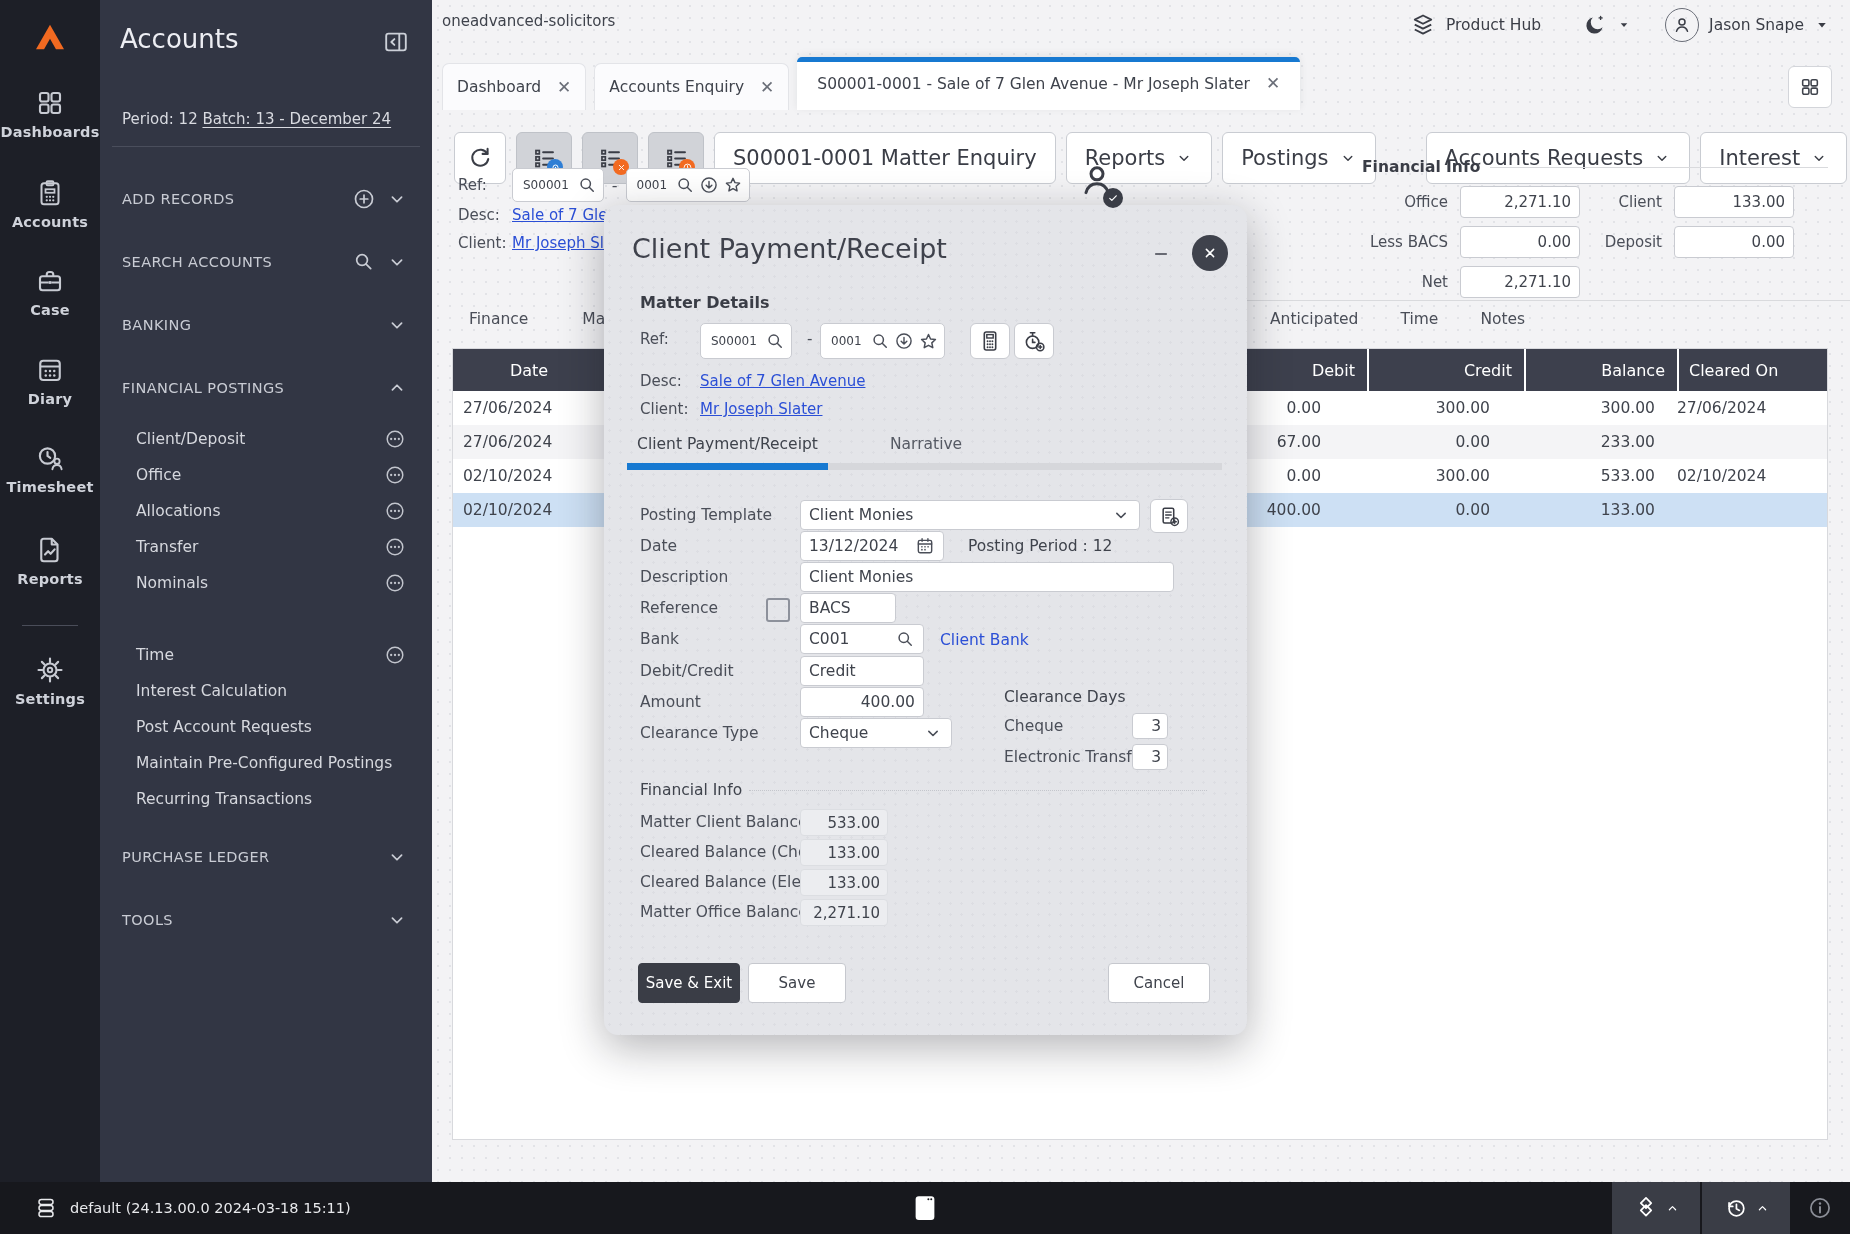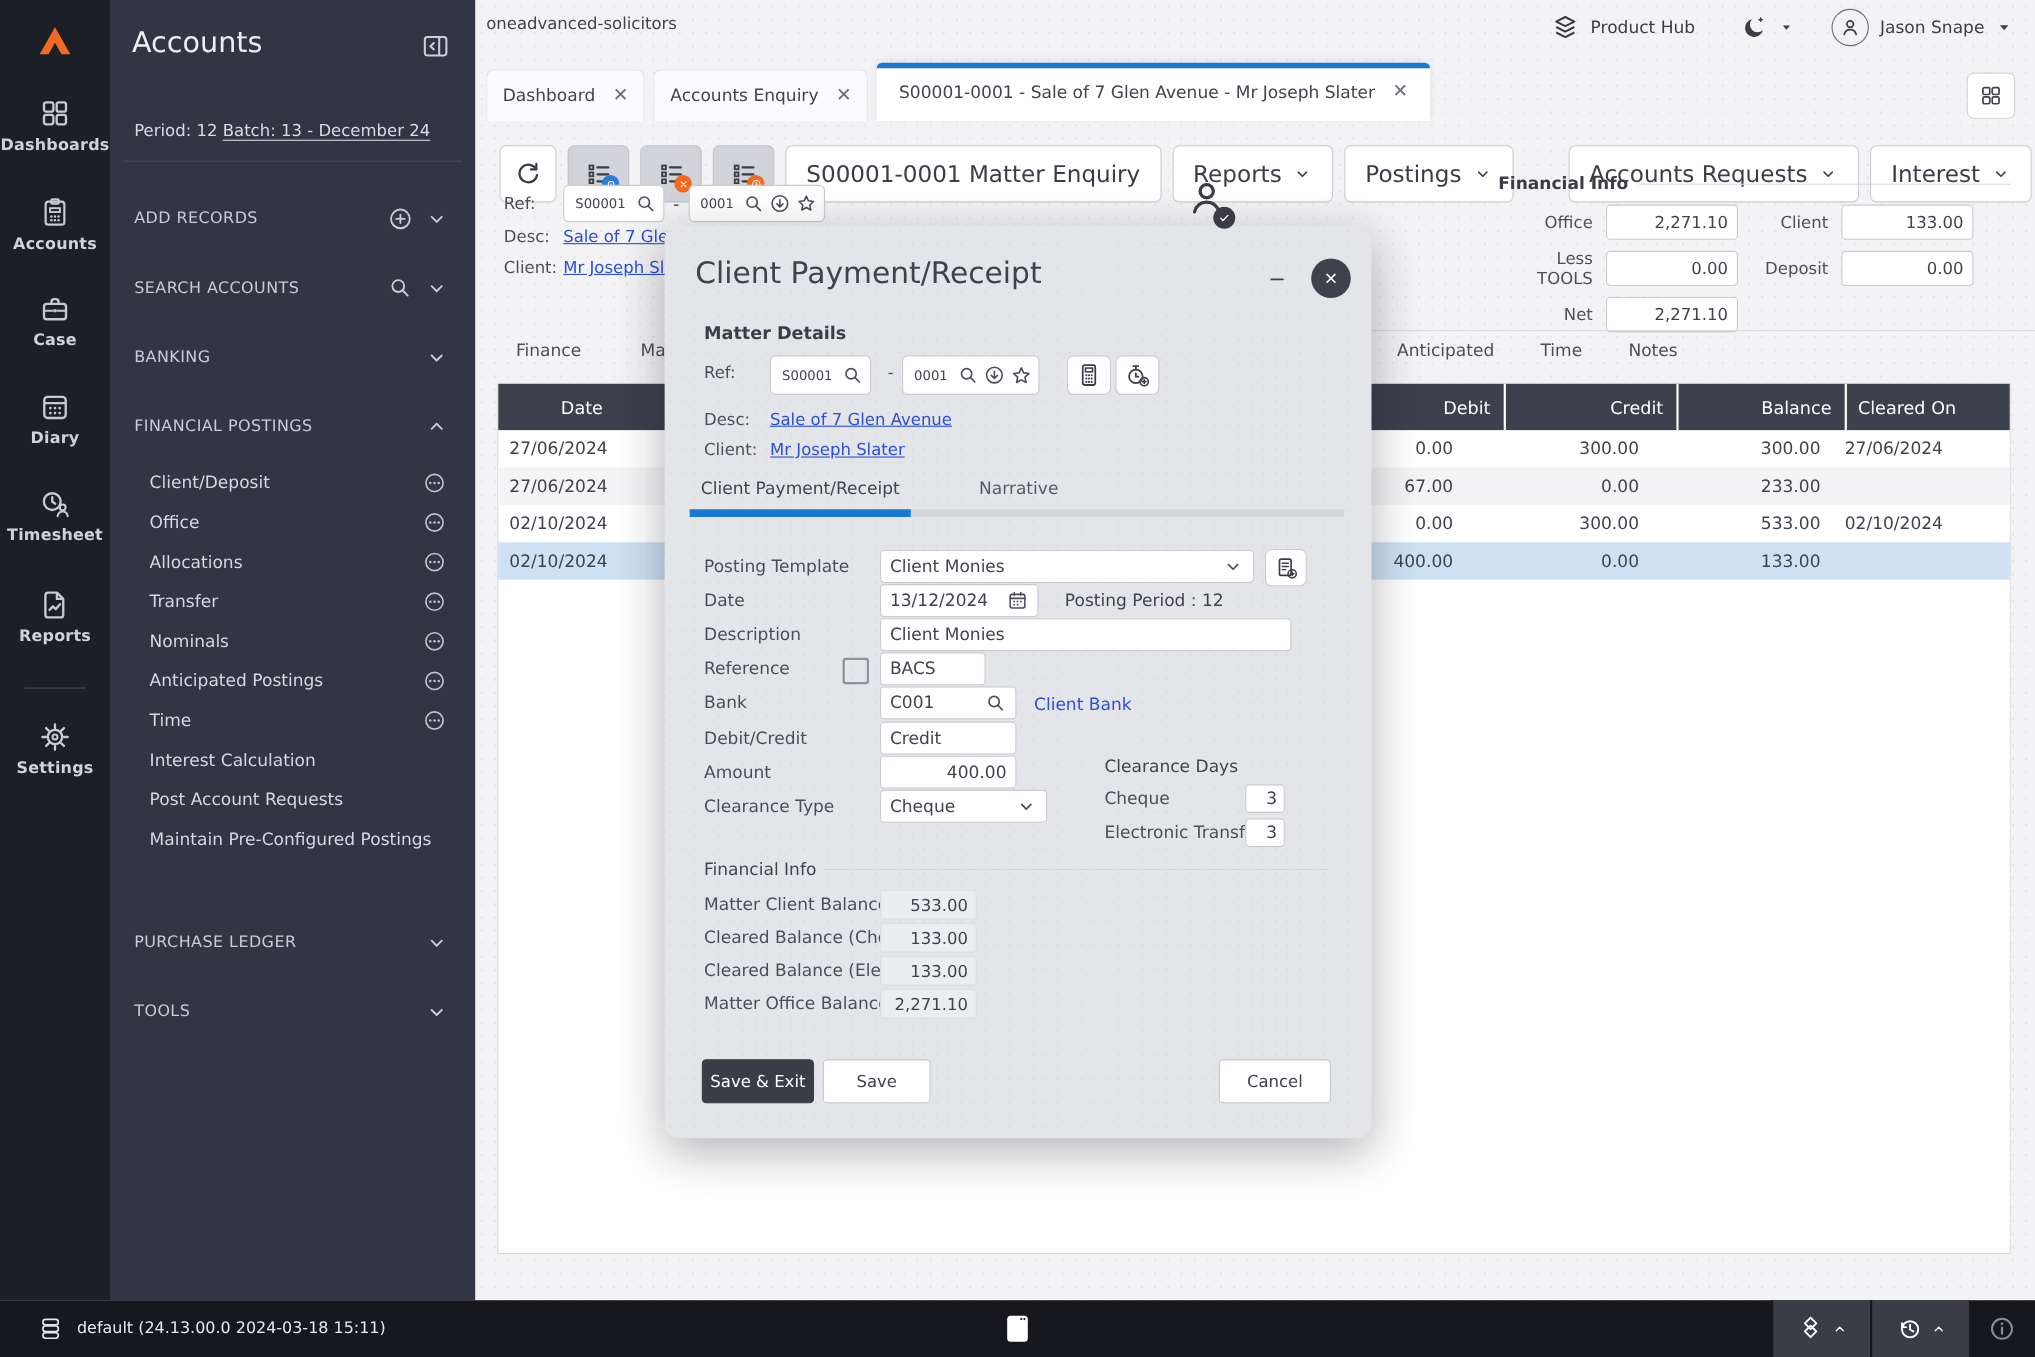--- a/index.html
+++ b/index.html
@@ -463,44 +463,39 @@
         </span>
     </div>
     <div class="sb-child" style="top:567px;">
       <span class="clb">Nominals</span>
       <span class="cic">
           <svg class="ic" width="22" height="22" viewBox="0 0 24 24">
             <use href="#s-dotscircle"></use>
           </svg>
         </span>
     </div>
-    <div class="sb-child" style="top:603px;">
-      <span class="clb">Anticipated Postings</span>
-      <span class="cic">
-          <svg class="ic" width="22" height="22" viewBox="0 0 24 24">
-            <use href="#s-dotscircle"></use>
-          </svg>
-        </span>
-    </div>
     <div class="sb-child" style="top:639px;">
       <span class="clb">Time</span>
       <span class="cic">
           <svg class="ic" width="22" height="22" viewBox="0 0 24 24">
             <use href="#s-dotscircle"></use>
           </svg>
         </span>
     </div>
     <div class="sb-child" style="top:675px;">
       <span class="clb">Interest Calculation</span>
     </div>
     <div class="sb-child" style="top:711px;">
       <span class="clb">Post Account Requests</span>
     </div>
     <div class="sb-child" style="top:747px;">
       <span class="clb">Maintain Pre-Configured Postings</span>
+    </div>
+    <div class="sb-child" style="top:783px;">
+      <span class="clb">Recurring Transactions</span>
     </div>
 
     <div class="sb-sec" style="top:840px;">
       <span class="slb">PURCHASE LEDGER</span>
       <span class="chev" style="margin-left:auto;">
           <svg class="ic" width="22" height="22" viewBox="0 0 24 24">
             <use href="#s-chevdown"></use>
           </svg>
         </span>
     </div>
@@ -690,21 +685,21 @@
     <div class="fininfo">
       <div class="fi-title">
         <span class="ft">Financial Info</span>
         <span class="fl"></span>
       </div>
       <div class="fi-grid">
         <span class="fi-lab">Office</span>
         <span class="fi-field">2,271.10</span>
         <span class="fi-lab">Client</span>
         <span class="fi-field">133.00</span>
-        <span class="fi-lab">Less TOOLS</span>
+        <span class="fi-lab">Less BACS</span>
         <span class="fi-field">0.00</span>
         <span class="fi-lab">Deposit</span>
         <span class="fi-field">0.00</span>
         <span class="fi-lab">Net</span>
         <span class="fi-field">2,271.10</span>
         <span></span>
           <span></span>
       </div>
     </div>
     <div class="hr-net"></div>

